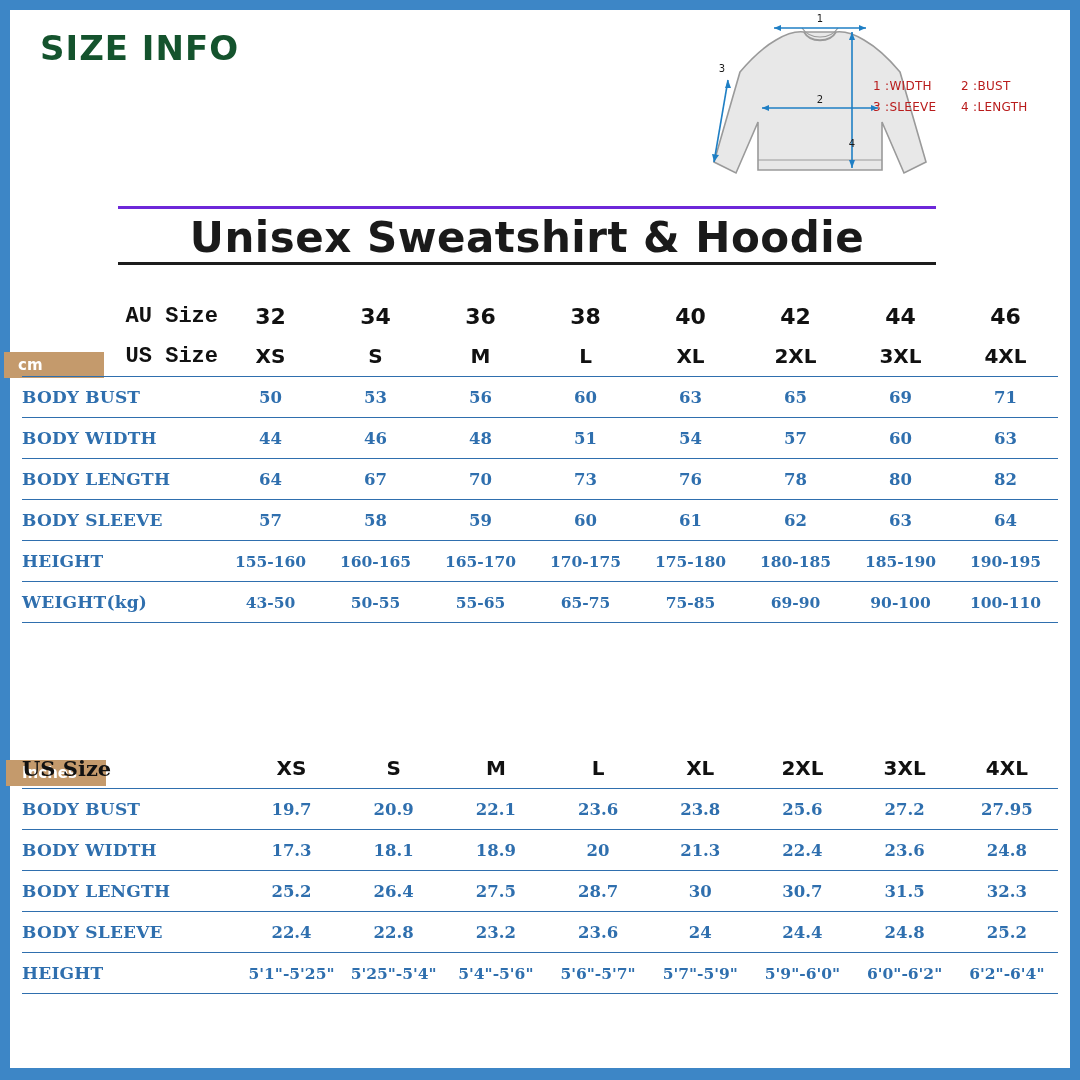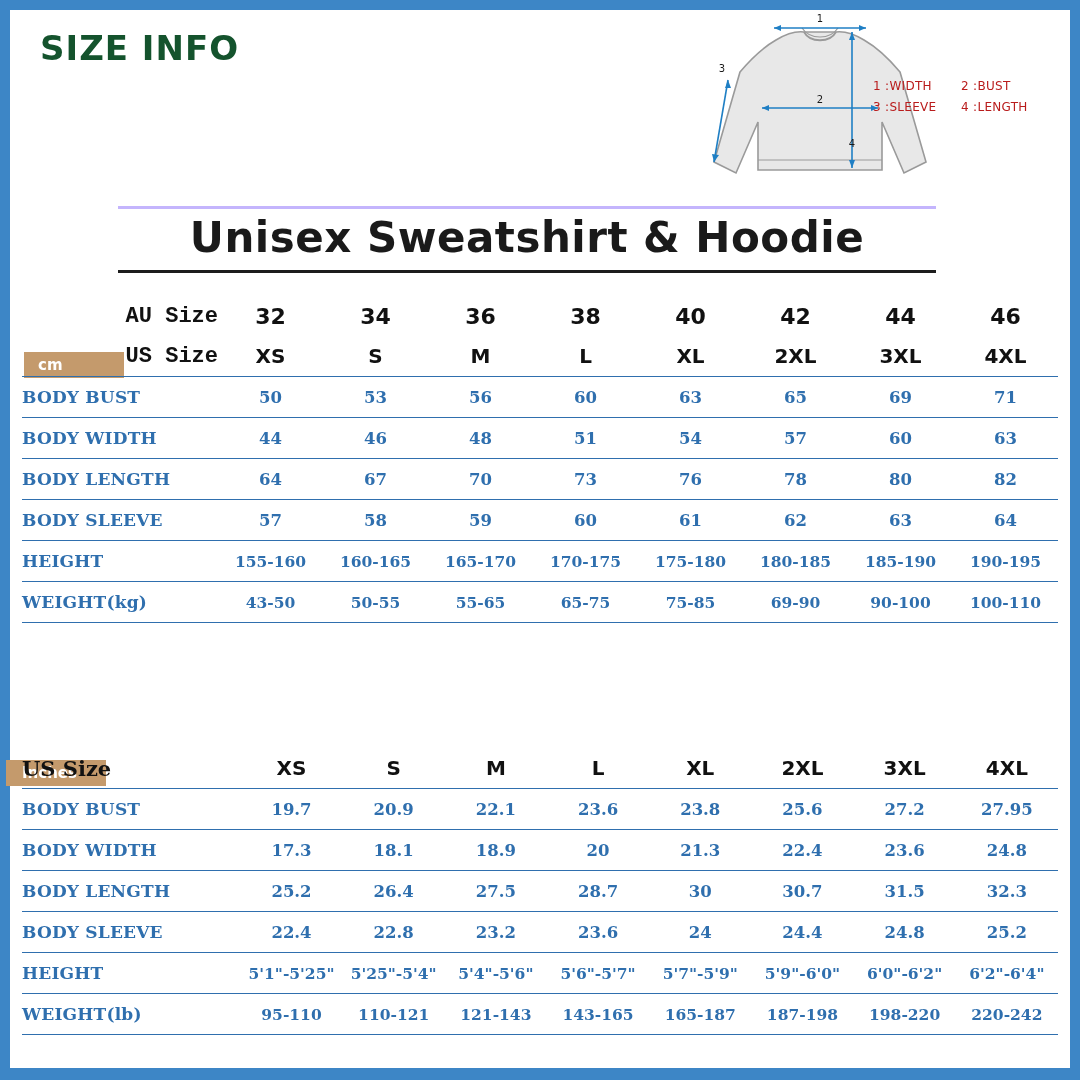--- a/index.html
+++ b/index.html
@@ -62,24 +62,24 @@
   }
   .legend span { display: inline-block; }
   .legend .c1 { width: 88px; }
 
   
   .title-wrap {
     position: absolute;
     left: 118px;
     top: 206px;
     width: 818px;
-    border-top: 3px solid #c4b5fd;
+    border-top: 3px solid #6d28d9;
     border-bottom: 3px solid #1d1d1d;
     text-align: center;
-    padding: 4px 0 8px 0;
+    padding: 4px 0 0 0;
   }
   .title {
     font-family: "DejaVu Sans", sans-serif;
     font-size: 42px;
     font-weight: bold;
     color: #1a1a1a;
     letter-spacing: 0.5px;
   }
 
   
@@ -160,21 +160,21 @@
     background: #c49a6c;
     color: #ffffff;
     font-size: 15px;
     font-weight: bold;
     font-family: "DejaVu Sans", sans-serif;
     display: flex;
     align-items: center;
     padding-left: 16px;
     box-sizing: border-box;
   }
-  .pill-cm { left: 24px; top: 352px; padding-left: 14px; }
+  .pill-cm { left: 4px; top: 352px; padding-left: 14px; }
   .pill-in { left: 6px; top: 760px; }
 </style>
 </head>
 <body>
 
 <div class="page">
 
   <div class="bar bar-top"></div>
   <div class="bar bar-bottom"></div>
   <div class="bar bar-left"></div>
@@ -406,27 +406,16 @@
         <td class="label">HEIGHT</td>
         <td class="val small">5'1"-5'25"</td>
         <td class="val small">5'25"-5'4"</td>
         <td class="val small">5'4"-5'6"</td>
         <td class="val small">5'6"-5'7"</td>
         <td class="val small">5'7"-5'9"</td>
         <td class="val small">5'9"-6'0"</td>
         <td class="val small">6'0"-6'2"</td>
         <td class="val small">6'2"-6'4"</td>
       </tr>
-      <tr class="rowline">
-        <td class="label">WEIGHT(lb)</td>
-        <td class="val small">95-110</td>
-        <td class="val small">110-121</td>
-        <td class="val small">121-143</td>
-        <td class="val small">143-165</td>
-        <td class="val small">165-187</td>
-        <td class="val small">187-198</td>
-        <td class="val small">198-220</td>
-        <td class="val small">220-242</td>
-      </tr>
     </tbody>
   </table>
 
 </div>
 
 </body></html>

